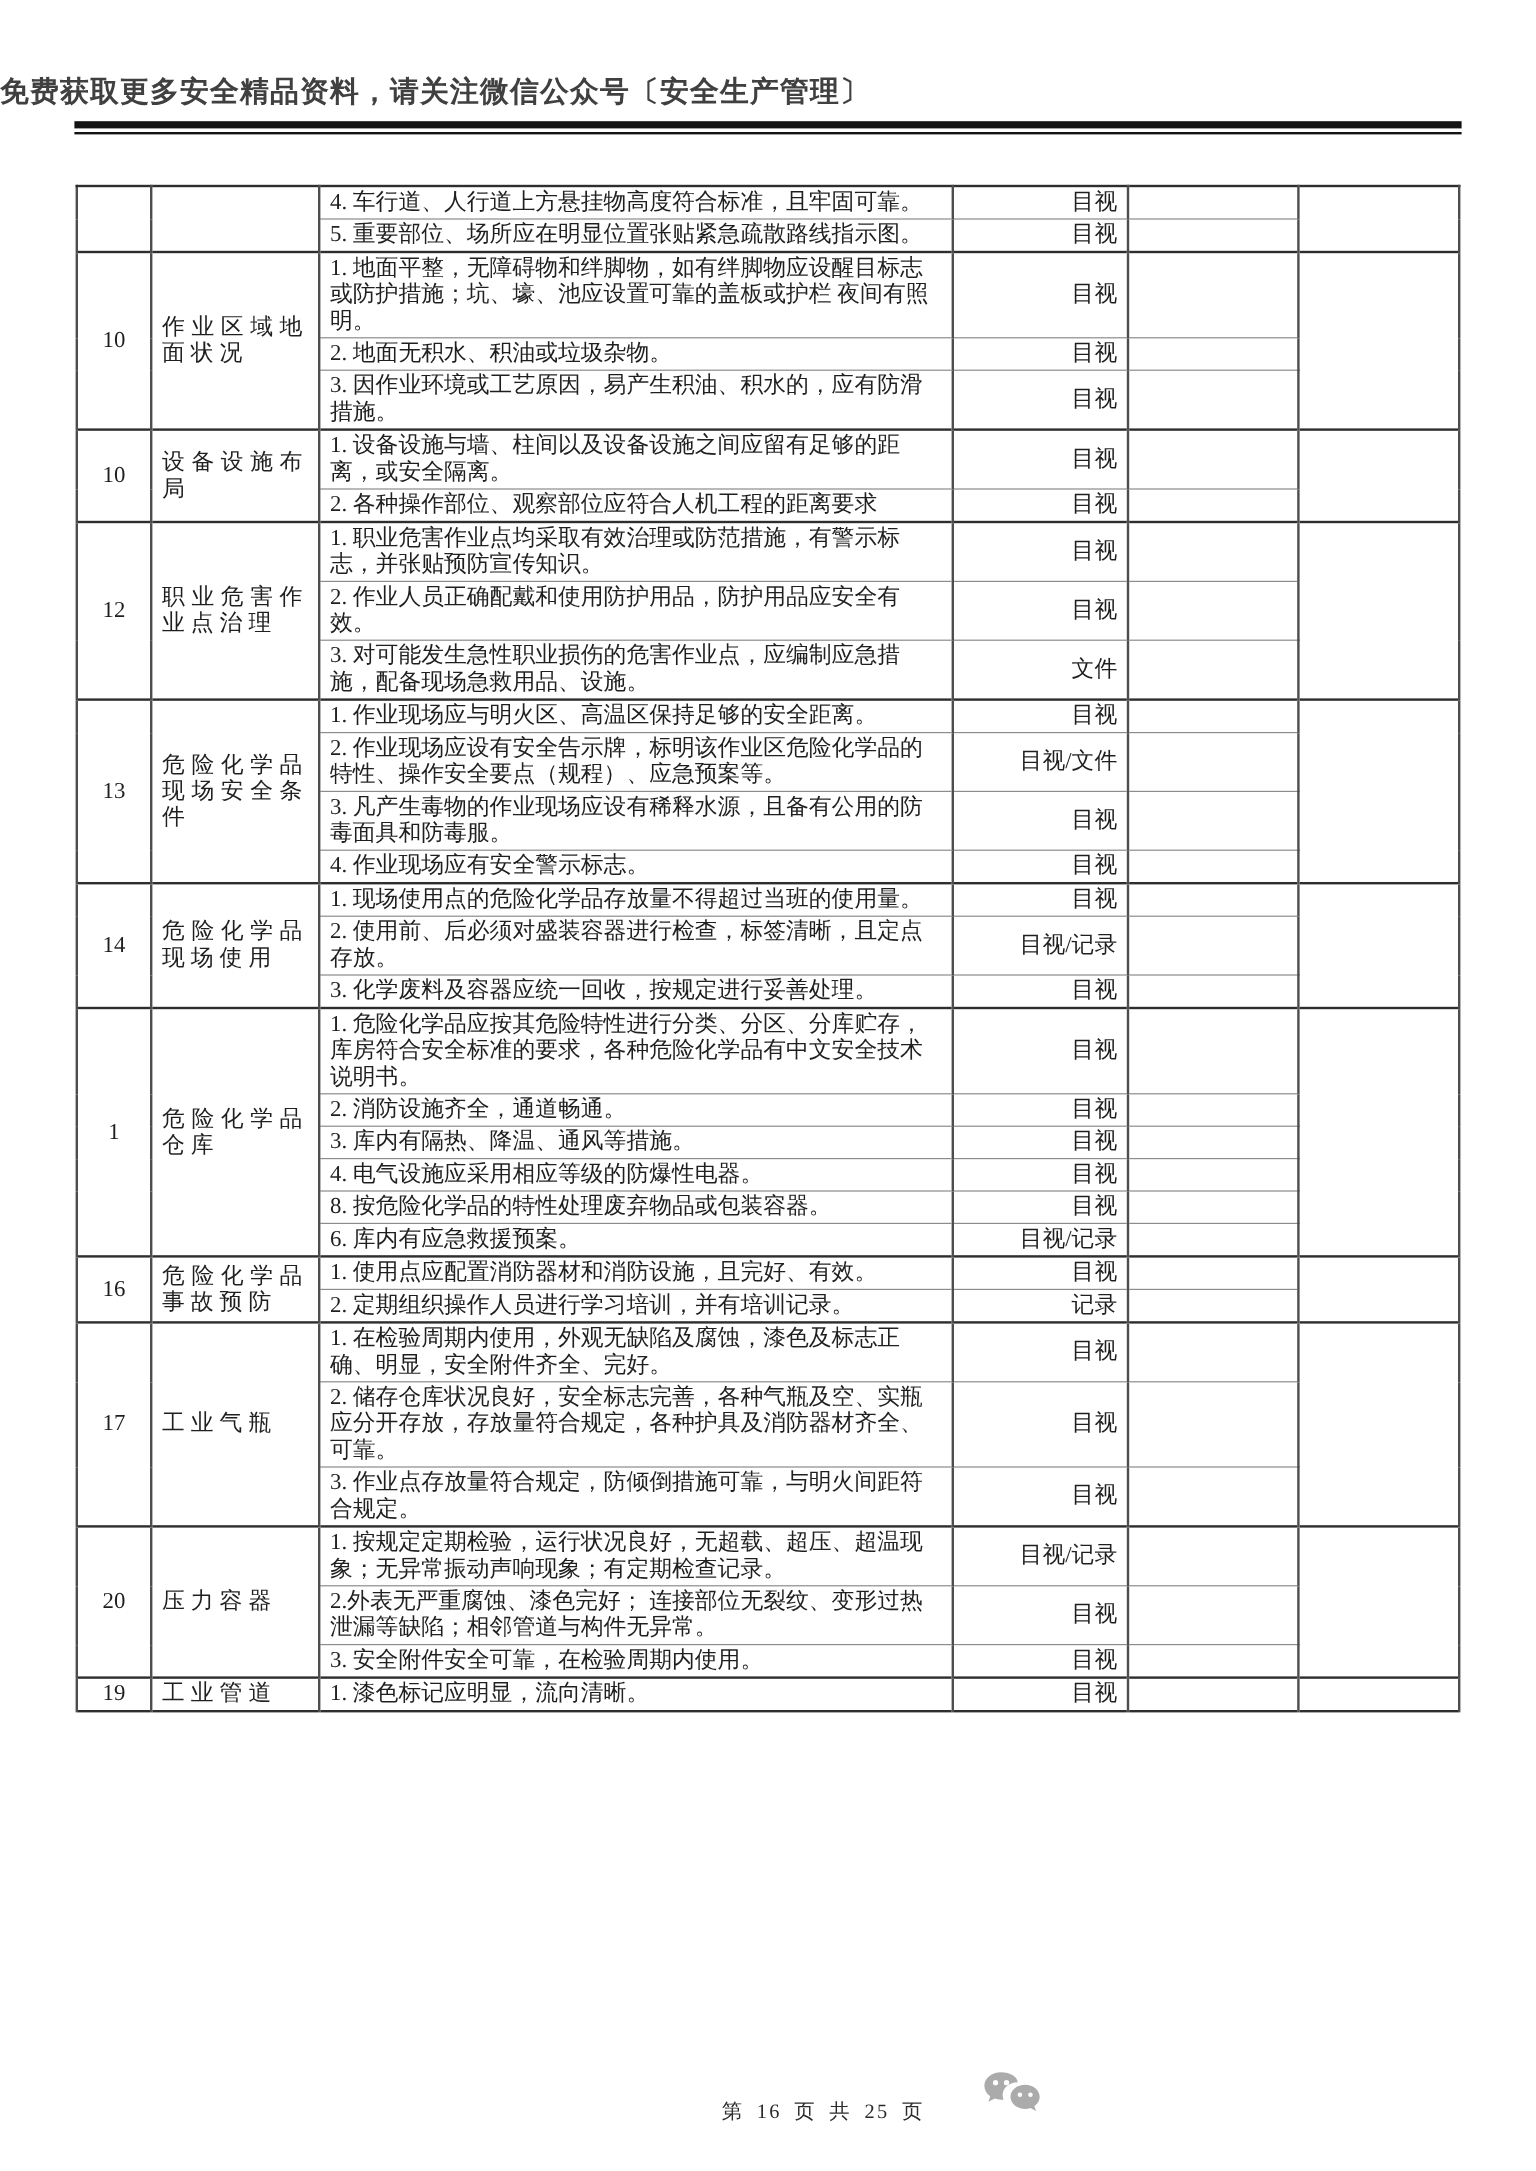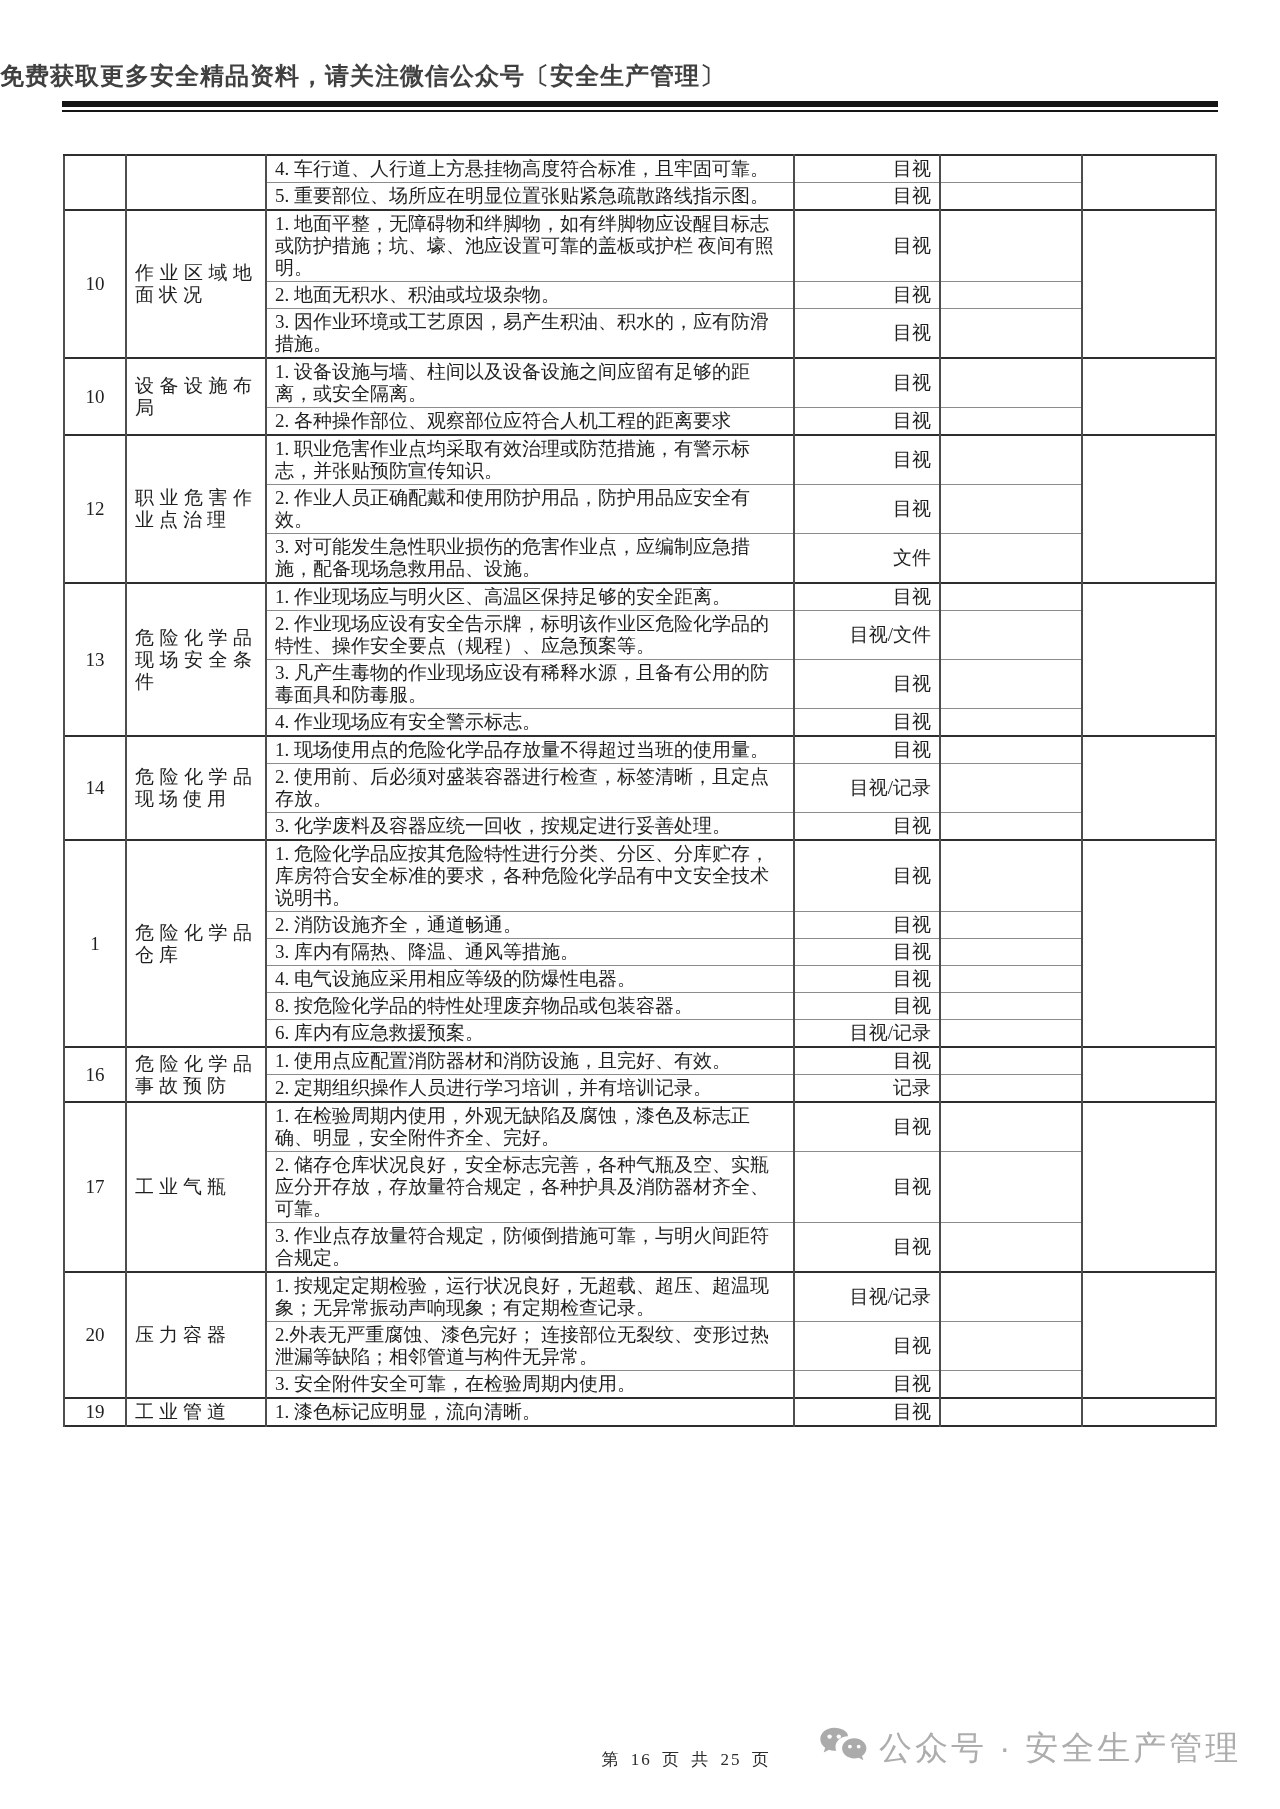--- a/index.html
+++ b/index.html
@@ -273,14 +273,13 @@
       <g fill="#ababab">
         <path d="M14.2,0.8 C6.4,0.8 0.3,5.8 0.3,12.1 C0.3,15.7 2.2,18.8 5.2,20.8 L3.7,25.4 L9.0,22.8 C10.6,23.4 12.4,23.7 14.2,23.7 C14.9,23.7 15.6,23.6 16.3,23.5 C15.8,22.4 15.5,21.2 15.5,19.9 C15.5,13.9 21.3,9.2 28.0,9.2 C28.0,4.5 21.8,0.8 14.2,0.8 Z"></path>
         <path d="M34.3,11.2 C27.6,11.2 22.1,15.7 22.1,21.3 C22.1,26.9 27.6,31.4 34.3,31.4 C35.8,31.4 37.3,31.2 38.7,30.7 L43.4,33.2 L42.0,29.1 C44.7,27.2 46.4,24.4 46.4,21.3 C46.4,15.7 40.9,11.2 34.3,11.2 Z"></path>
       </g>
       <circle cx="9.6" cy="9.6" r="2.2" fill="#ffffff"></circle>
       <circle cx="18.8" cy="9.6" r="2.2" fill="#ffffff"></circle>
       <circle cx="29.9" cy="19.6" r="1.9" fill="#ffffff"></circle>
       <circle cx="38.7" cy="19.6" r="1.9" fill="#ffffff"></circle>
     </svg>
   </span>
-  <span class="watermark-text">公众号 · 安全生产管理</span>
 </div>
 
 </body></html>

